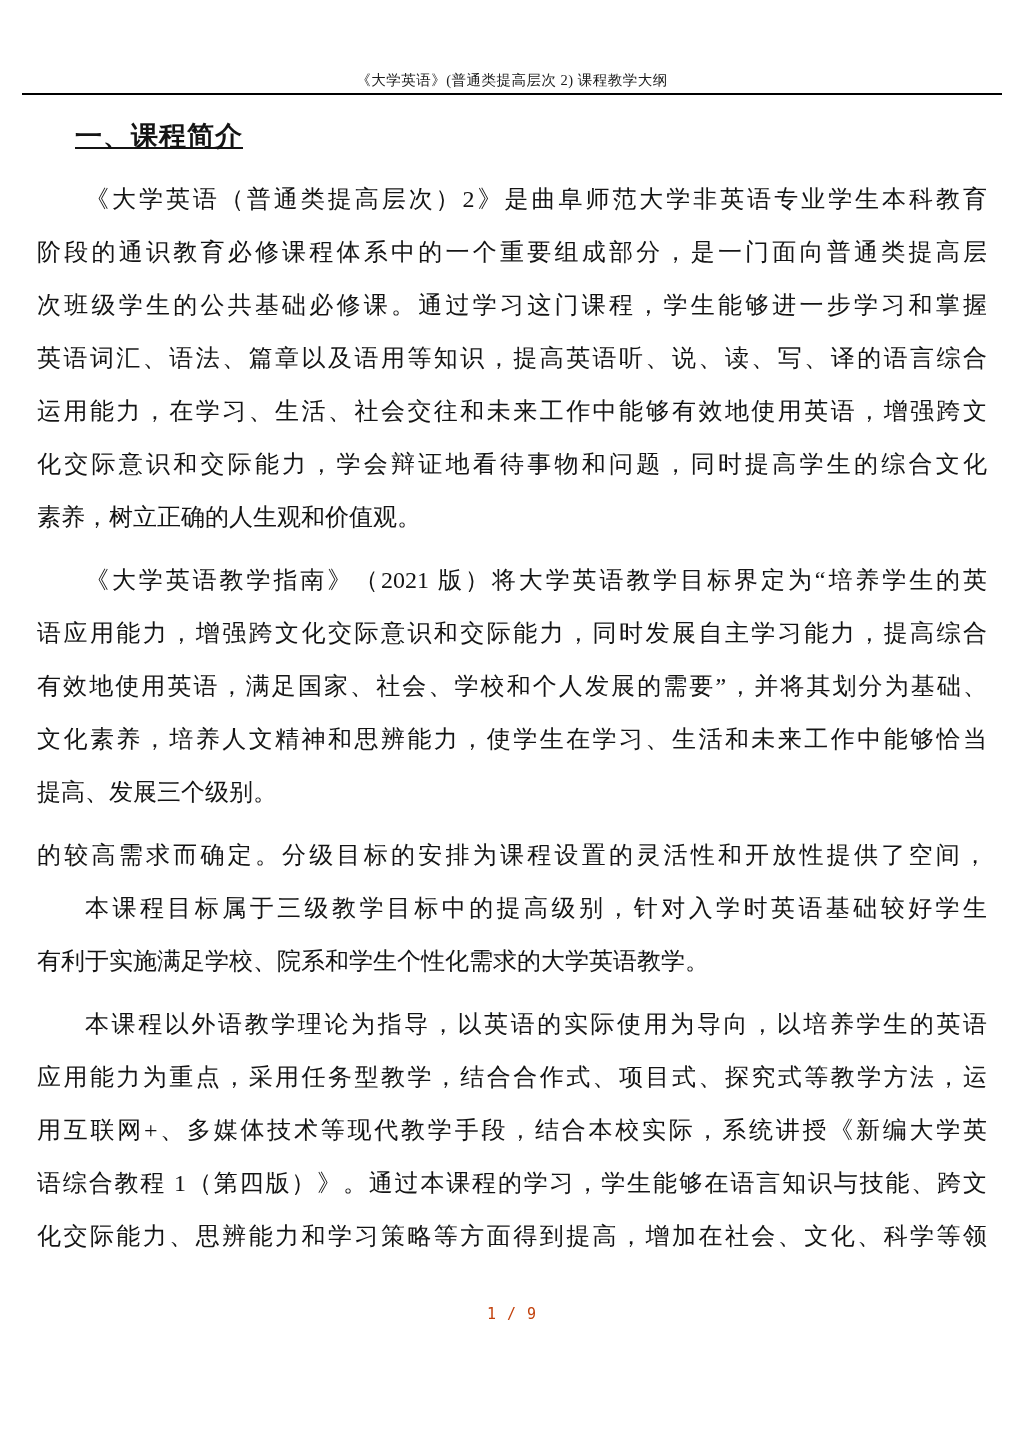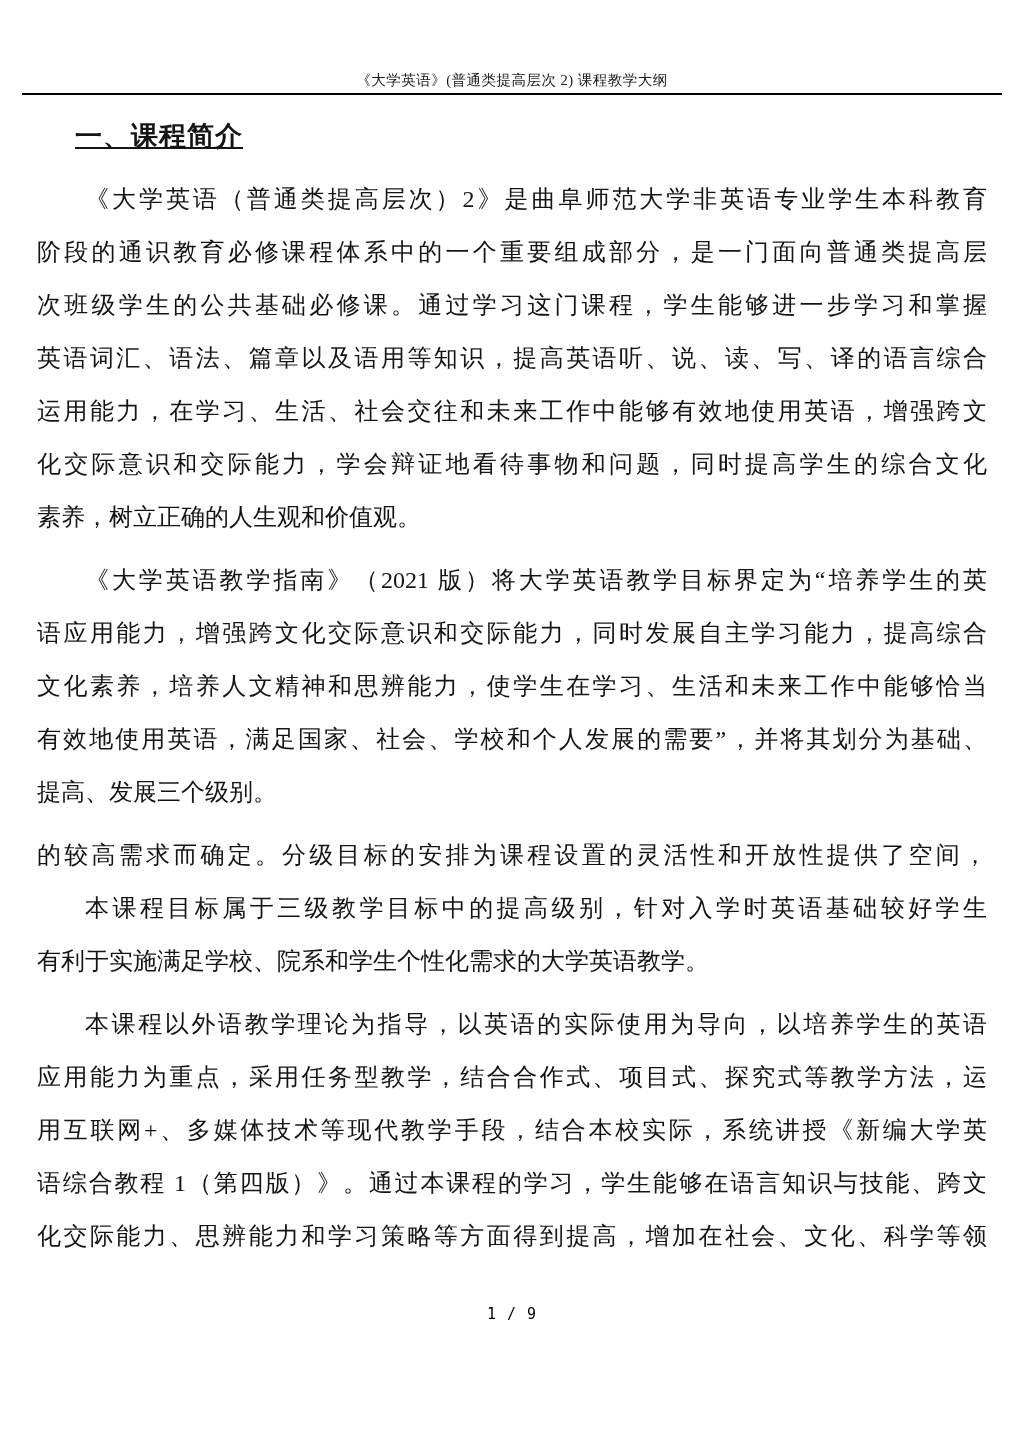--- a/index.html
+++ b/index.html
@@ -70,21 +70,21 @@
   }
   .page-footer {
     position: absolute;
     top: 1305px;
     left: 0;
     width: 100%;
     text-align: center;
     font-family: "DejaVu Sans Mono", monospace;
     font-size: 15px;
     letter-spacing: 1px;
-    color: #000000;
+    color: #c2410c;
   }
 </style>
 </head>
 <body>
 
 <div class="page">
   <div class="page-header">《大学英语》(普通类提高层次 2) 课程教学大纲</div>
   <div class="header-rule"></div>
 
   <div class="doc-body">
@@ -94,22 +94,22 @@
         <div class="line">阶段的通识教育必修课程体系中的一个重要组成部分，是一门面向普通类提高层</div>
         <div class="line">次班级学生的公共基础必修课。通过学习这门课程，学生能够进一步学习和掌握</div>
         <div class="line">英语词汇、语法、篇章以及语用等知识，提高英语听、说、读、写、译的语言综合</div>
         <div class="line">运用能力，在学习、生活、社会交往和未来工作中能够有效地使用英语，增强跨文</div>
         <div class="line">化交际意识和交际能力，学会辩证地看待事物和问题，同时提高学生的综合文化</div>
         <div class="line last">素养，树立正确的人生观和价值观。</div>
       </div>
       <div class="paragraph">
         <div class="line first">《大学英语教学指南》（2021 版）将大学英语教学目标界定为“培养学生的英</div>
         <div class="line">语应用能力，增强跨文化交际意识和交际能力，同时发展自主学习能力，提高综合</div>
+        <div class="line">有效地使用英语，满足国家、社会、学校和个人发展的需要”，并将其划分为基础、</div>
         <div class="line">文化素养，培养人文精神和思辨能力，使学生在学习、生活和未来工作中能够恰当</div>
-        <div class="line">有效地使用英语，满足国家、社会、学校和个人发展的需要”，并将其划分为基础、</div>
         <div class="line last">提高、发展三个级别。</div>
       </div>
       <div class="paragraph">
         <div class="line">的较高需求而确定。分级目标的安排为课程设置的灵活性和开放性提供了空间，</div>
         <div class="line first">本课程目标属于三级教学目标中的提高级别，针对入学时英语基础较好学生</div>
         <div class="line last">有利于实施满足学校、院系和学生个性化需求的大学英语教学。</div>
       </div>
       <div class="paragraph">
         <div class="line first">本课程以外语教学理论为指导，以英语的实际使用为导向，以培养学生的英语</div>
         <div class="line">应用能力为重点，采用任务型教学，结合合作式、项目式、探究式等教学方法，运</div>

